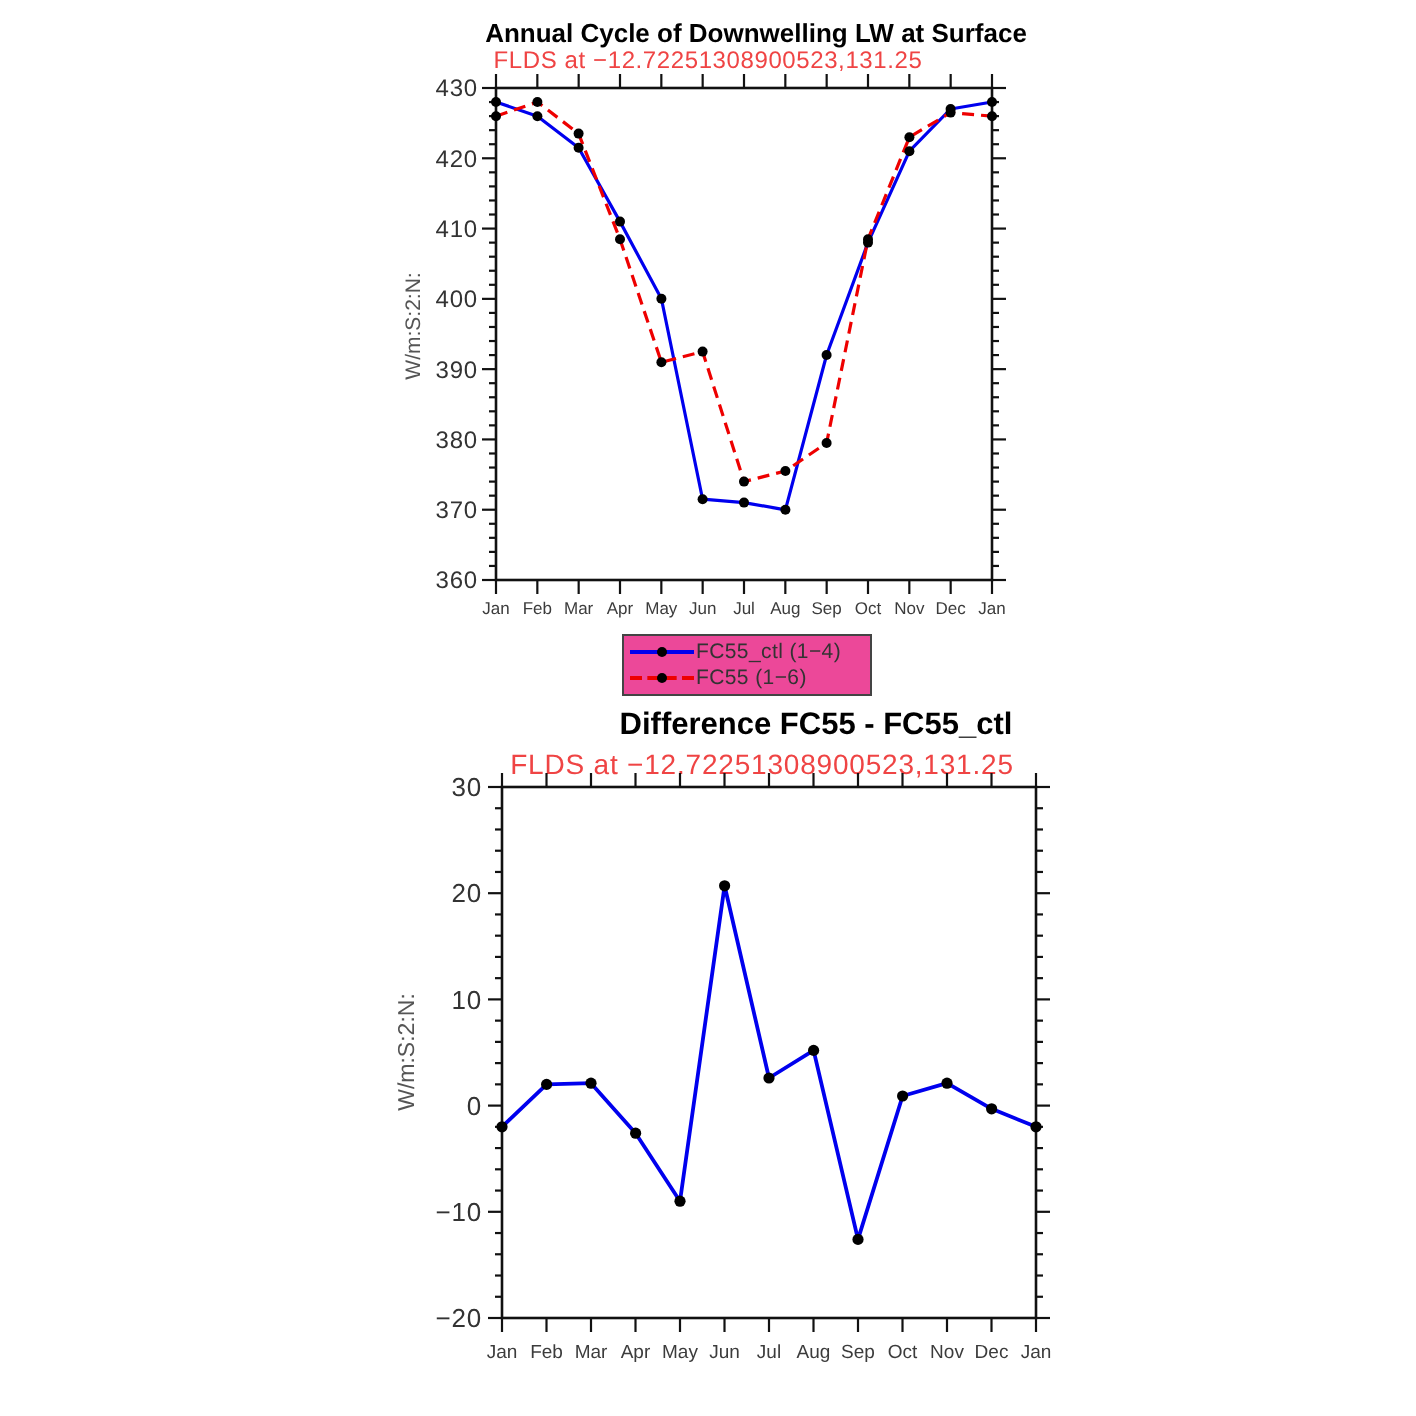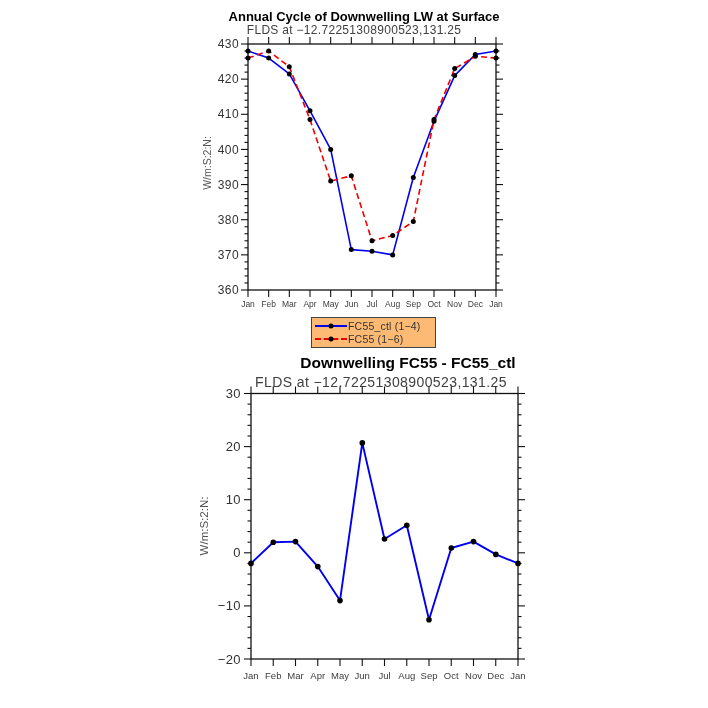--- a/index.html
+++ b/index.html
@@ -2,46 +2,46 @@
 <html><head>
 <meta charset="utf-8">
 <style>
   html,body{margin:0;padding:0;}
   body{
     width:708px;height:708px;position:relative;background:#ffffff;
     font-family:"Liberation Sans",sans-serif;overflow:hidden;
   }
   .abs{position:absolute;white-space:nowrap;}
   .ctitle{font-weight:bold;color:#000;transform:translateX(-50%);}
-  .csub{color:#404040;transform:translateX(-50%);}
+  .csub{color:#ef4444;transform:translateX(-50%);}
   .ylab{color:#555;transform:translate(-50%,-50%) rotate(-90deg);transform-origin:center;}
   svg.chart{position:absolute;left:0;top:0;pointer-events:none;}
   .legend{
     position:absolute;left:311px;top:317px;width:125px;height:31px;
-    border:1px solid #444;background:#fdba74;box-sizing:border-box;
+    border:1px solid #444;background:#ec4899;box-sizing:border-box;
     display:flex;flex-direction:column;justify-content:space-evenly;
     padding:1px 2px;
   }
   .lrow{display:flex;align-items:center;height:14px;}
   .lsample{position:relative;width:34px;height:10px;flex:0 0 34px;}
   .lline{position:absolute;left:1px;right:1px;top:4px;border-top-width:2px;}
   .lline.solid{border-top-style:solid;}
   .lline.dashed{border-top-style:dashed;}
   .ldot{position:absolute;left:50%;top:5px;width:5px;height:5px;border-radius:50%;
         background:#000;transform:translate(-50%,-50%);}
   .llabel{font-size:10.5px;color:#333;letter-spacing:0.2px;}
 </style>
 </head>
 <body>
 
-<div class="abs ctitle" style="left:364px;top:9px;font-size:13px;">Annual Cycle of Downwelling LW at Surface</div>
+<div class="abs ctitle" style="left:378px;top:9px;font-size:13px;">Annual Cycle of Downwelling LW at Surface</div>
 <div class="abs csub" style="left:354px;top:23px;font-size:12px;letter-spacing:0.3px;">FLDS at −12.72251308900523,131.25</div>
 <div class="abs ylab" style="left:207px;top:163px;font-size:10.5px;">W/m:S:2:N:</div>
 
-<div class="abs ctitle" style="left:408px;top:354px;font-size:15.5px;">Downwelling FC55 - FC55_ctl</div>
+<div class="abs ctitle" style="left:408px;top:354px;font-size:15.5px;">Difference FC55 - FC55_ctl</div>
 <div class="abs csub" style="left:381px;top:374px;font-size:14px;letter-spacing:0.4px;">FLDS at −12.72251308900523,131.25</div>
 <div class="abs ylab" style="left:204px;top:526px;font-size:11.5px;">W/m:S:2:N:</div>
 
 <svg class="chart" id="chart0" width="708" height="708">
     <rect x="248" y="44" width="248" height="246" fill="none" stroke="#111111" stroke-width="1.3"></rect>
     <line x1="244.5" y1="282.97142857142853" x2="248" y2="282.97142857142853" stroke="#111111" stroke-width="1.1"></line>
     <line x1="496" y1="282.97142857142853" x2="499.5" y2="282.97142857142853" stroke="#111111" stroke-width="1.1"></line>
     <line x1="244.5" y1="275.9428571428572" x2="248" y2="275.9428571428572" stroke="#111111" stroke-width="1.1"></line>
     <line x1="496" y1="275.9428571428572" x2="499.5" y2="275.9428571428572" stroke="#111111" stroke-width="1.1"></line>
     <line x1="244.5" y1="268.9142857142857" x2="248" y2="268.9142857142857" stroke="#111111" stroke-width="1.1"></line>

